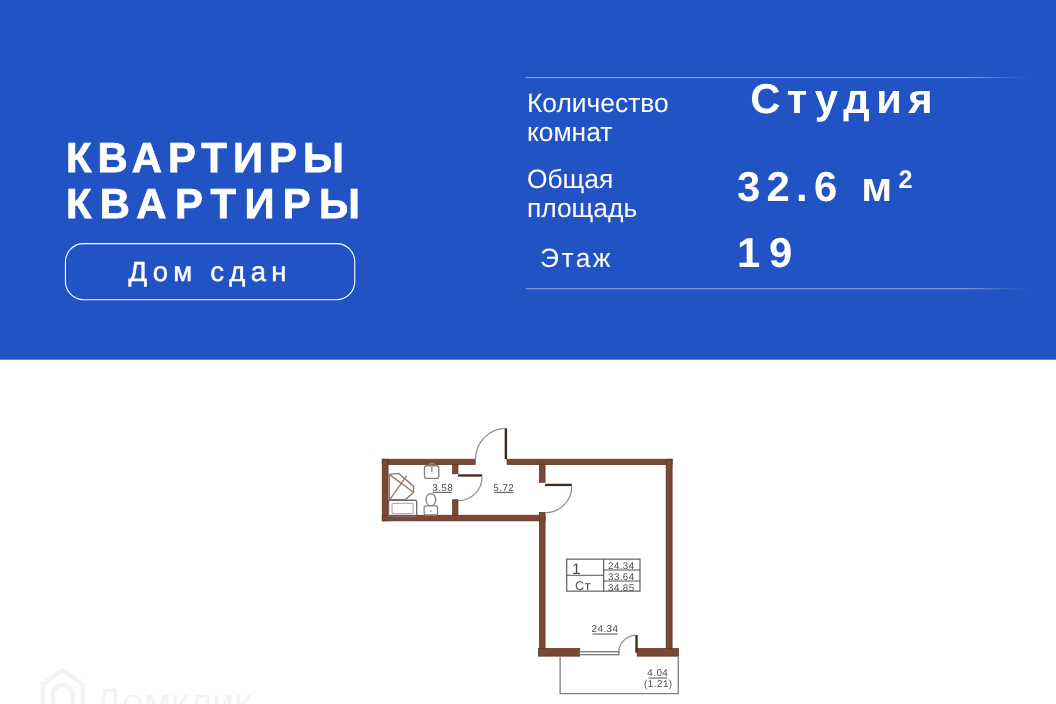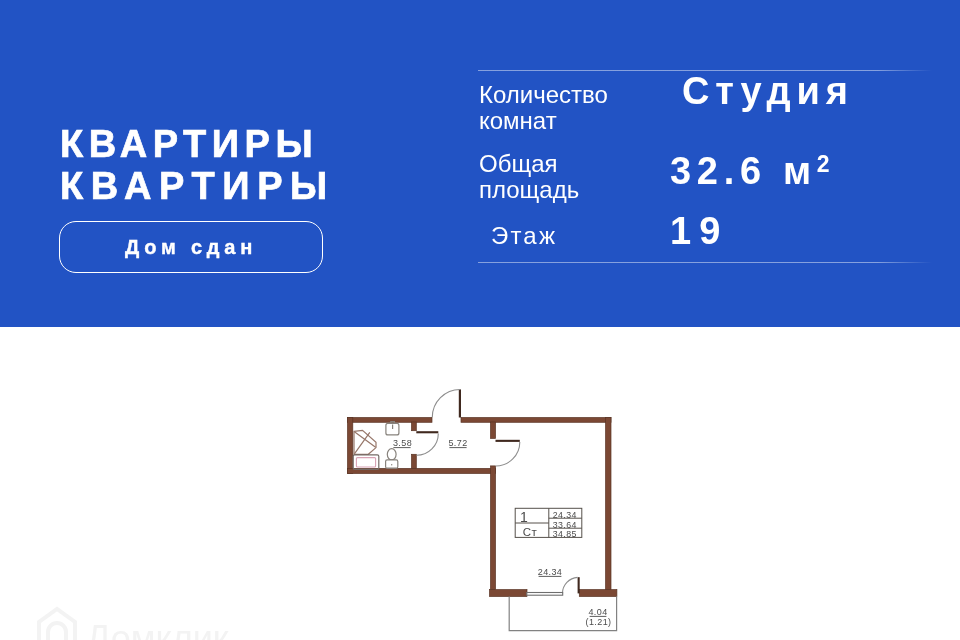--- a/index.html
+++ b/index.html
@@ -4,21 +4,21 @@
 <style>
   html,body{margin:0;padding:0;width:960px;height:640px;overflow:hidden;background:#ffffff;
     font-family:"Liberation Sans", sans-serif;}
   .abs{position:absolute;}
   .banner{position:absolute;left:0;top:0;width:960px;height:327px;background:#2253c4;}
   .title{position:absolute;left:60px;top:123px;font-size:38px;line-height:42px;font-weight:700;
     color:#fff;-webkit-text-stroke:0.7px #fff;}
   .t1{letter-spacing:5.5px;}
   .t2{letter-spacing:7.6px;}
   .btn{position:absolute;left:59px;top:221px;width:262px;height:50px;border:1.6px solid #fff;
-    border-radius:17px;color:#fff;font-size:20px;letter-spacing:4.8px;-webkit-text-stroke:0.4px #fff;display:flex;align-items:center;justify-content:center;font-weight:bold;}
+    border-radius:17px;color:#fff;font-size:25px;letter-spacing:4.8px;-webkit-text-stroke:0.4px #fff;display:flex;align-items:center;justify-content:center;}
   .sep{position:absolute;left:478px;width:454px;height:1px;
     background:linear-gradient(to right, rgba(255,255,255,.45) 88%, rgba(255,255,255,0));}
   .lbl{position:absolute;left:479px;color:#fff;font-size:24px;line-height:26px;font-weight:400;}
   .val{position:absolute;left:670px;color:#fff;font-size:38px;font-weight:700;line-height:38px;letter-spacing:3px;}
   sup{font-size:23px;letter-spacing:0;vertical-align:baseline;position:relative;top:-12px;}
   .wm{position:absolute;color:#f3f3f3;font-weight:700;}
 </style>
 </head>
 <body>
 

